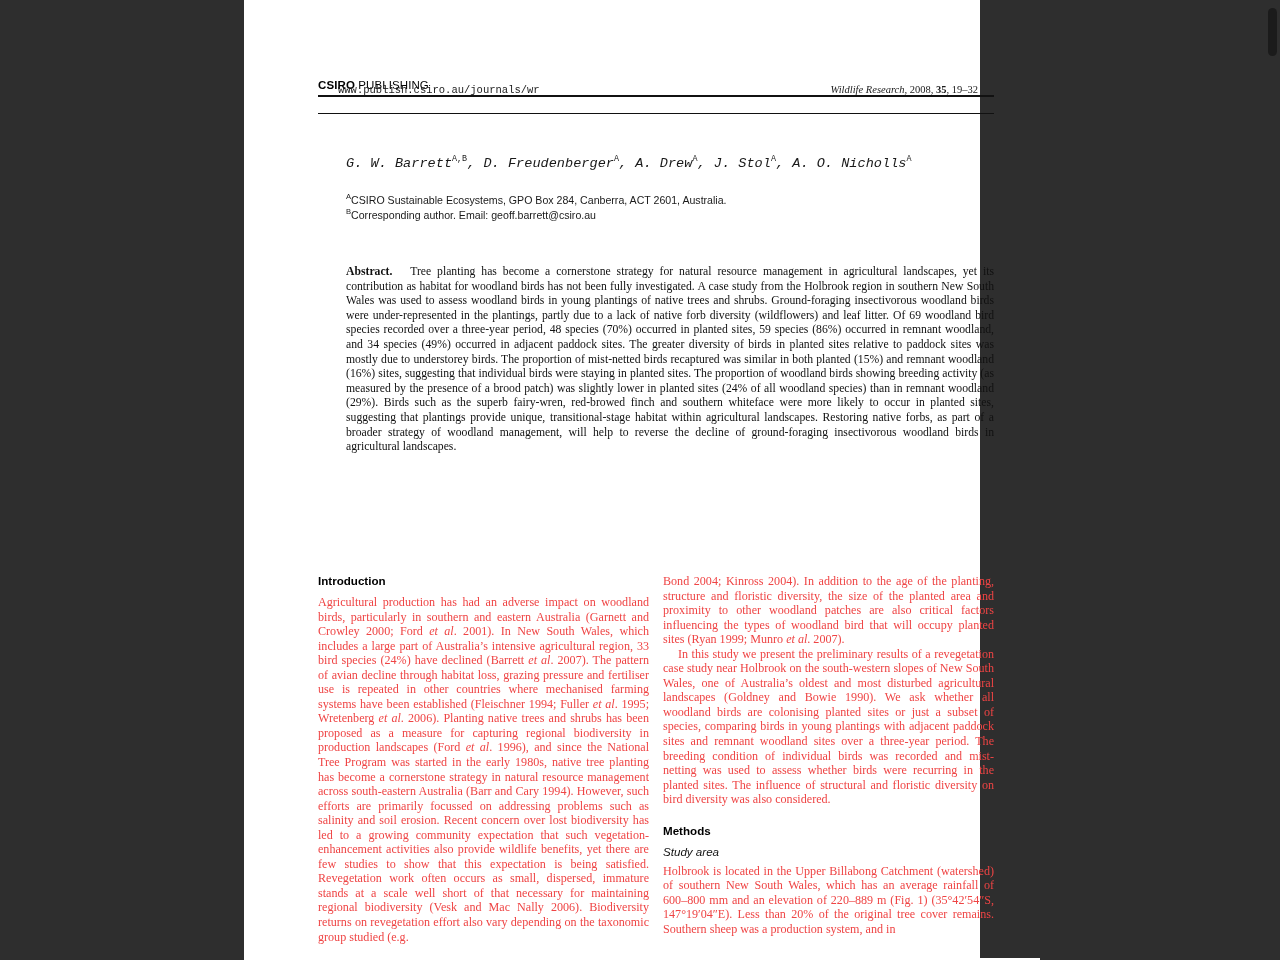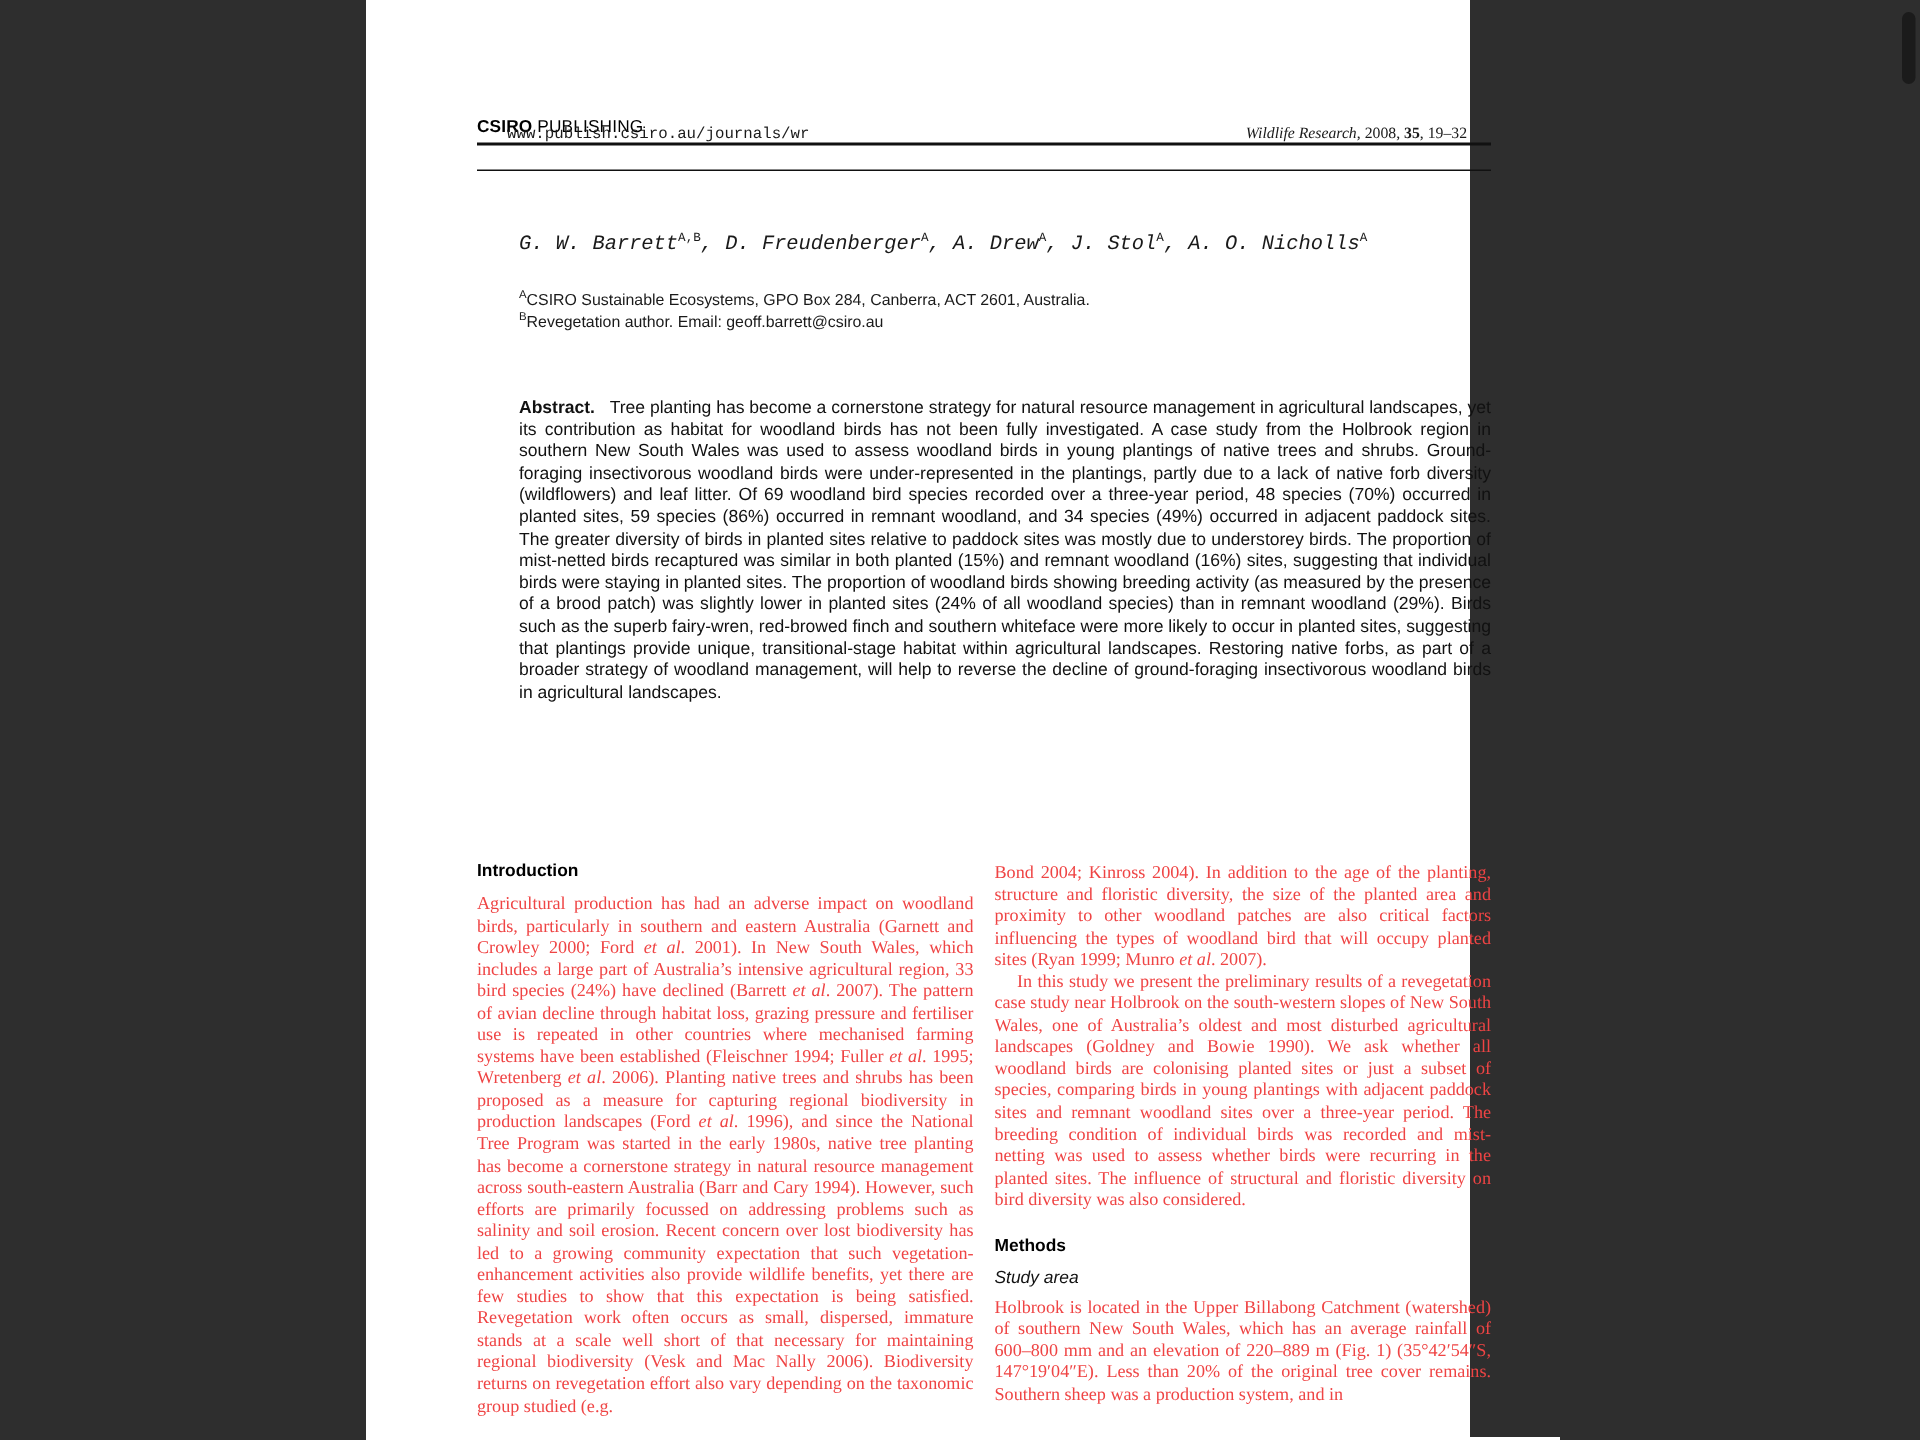--- a/index.html
+++ b/index.html
@@ -147,21 +147,21 @@
     font-size: 7.6px;
     vertical-align: super;
     line-height: 0;
   }
 
   
   #abstract {
     margin-left: 28px;
     margin-top: 43px;
     width: 648px;
-    font-family: Liberation Sans, sans-serif;
+    font-family: Liberation Serif, serif;
     font-size: 11.7px;
     line-height: 14.6px;
     text-align: justify;
     color: #111;
     hyphens: auto;
   }
   #abstract .abs-label {
     font-weight: bold;
   }
 
@@ -237,21 +237,21 @@
       </div>
 
       <div id="title-block">
 
         <div class="authors">
           <div id="author-line-1"><span>G. W. Barrett</span><sup>A,B</sup><span>, D. Freudenberger</span><sup>A</sup><span>, A. Drew</span><sup>A</sup><span>, J. Stol</span><sup>A</sup><span>, A. O. Nicholls</span><sup>A</sup></div>
         </div>
 
         <div class="affiliations">
           <div><sup>A</sup><span>CSIRO Sustainable Ecosystems, GPO Box 284, Canberra, ACT 2601, Australia.</span></div>
-          <div><sup>B</sup><span>Revegetation author. Email: geoff.barrett@csiro.au</span></div>
+          <div><sup>B</sup><span>Corresponding author. Email: geoff.barrett@csiro.au</span></div>
         </div>
       </div>
 
       <div id="abstract"><span class="abs-label">Abstract.</span><span>&nbsp;&nbsp;&nbsp;</span><span>Tree planting has become a cornerstone strategy for natural resource management in agricultural landscapes, yet its contribution as habitat for woodland birds has not been fully investigated. A case study from the Holbrook region in southern New South Wales was used to assess woodland birds in young plantings of native trees and shrubs. Ground-foraging insectivorous woodland birds were under-represented in the plantings, partly due to a lack of native forb diversity (wildflowers) and leaf litter. Of 69 woodland bird species recorded over a three-year period, 48 species (70%) occurred in planted sites, 59 species (86%) occurred in remnant woodland, and 34 species (49%) occurred in adjacent paddock sites. The greater diversity of birds in planted sites relative to paddock sites was mostly due to understorey birds. The proportion of mist-netted birds recaptured was similar in both planted (15%) and remnant woodland (16%) sites, suggesting that individual birds were staying in planted sites. The proportion of woodland birds showing breeding activity (as measured by the presence of a brood patch) was slightly lower in planted sites (24% of all woodland species) than in remnant woodland (29%). Birds such as the superb fairy-wren, red-browed finch and southern whiteface were more likely to occur in planted sites, suggesting that plantings provide unique, transitional-stage habitat within agricultural landscapes. Restoring native forbs, as part of a broader strategy of woodland management, will help to reverse the decline of ground-foraging insectivorous woodland birds in agricultural landscapes.</span></div>
 
       <div id="body-cols">
 
         <div class="col">
           <div class="sec-head">Introduction</div>
           <p class="para">Agricultural production has had an adverse impact on woodland birds, particularly in southern and eastern Australia (Garnett and Crowley 2000; Ford <i>et al</i>. 2001). In New South Wales, which includes a large part of Australia’s intensive agricultural region, 33 bird species (24%) have declined (Barrett <i>et al</i>. 2007). The pattern of avian decline through habitat loss, grazing pressure and fertiliser use is repeated in other countries where mechanised farming systems have been established (Fleischner 1994; Fuller <i>et al</i>. 1995; Wretenberg <i>et al</i>. 2006). Planting native trees and shrubs has been proposed as a measure for capturing regional biodiversity in production landscapes (Ford <i>et al</i>. 1996), and since the National Tree Program was started in the early 1980s, native tree planting has become a cornerstone strategy in natural resource management across south-eastern Australia (Barr and Cary 1994). However, such efforts are primarily focussed on addressing problems such as salinity and soil erosion. Recent concern over lost biodiversity has led to a growing community expectation that such vegetation-enhancement activities also provide wildlife benefits, yet there are few studies to show that this expectation is being satisfied. Revegetation work often occurs as small, dispersed, immature stands at a scale well short of that necessary for maintaining regional biodiversity (Vesk and Mac Nally 2006). Biodiversity returns on revegetation effort also vary depending on the taxonomic group studied (e.g.</p>

